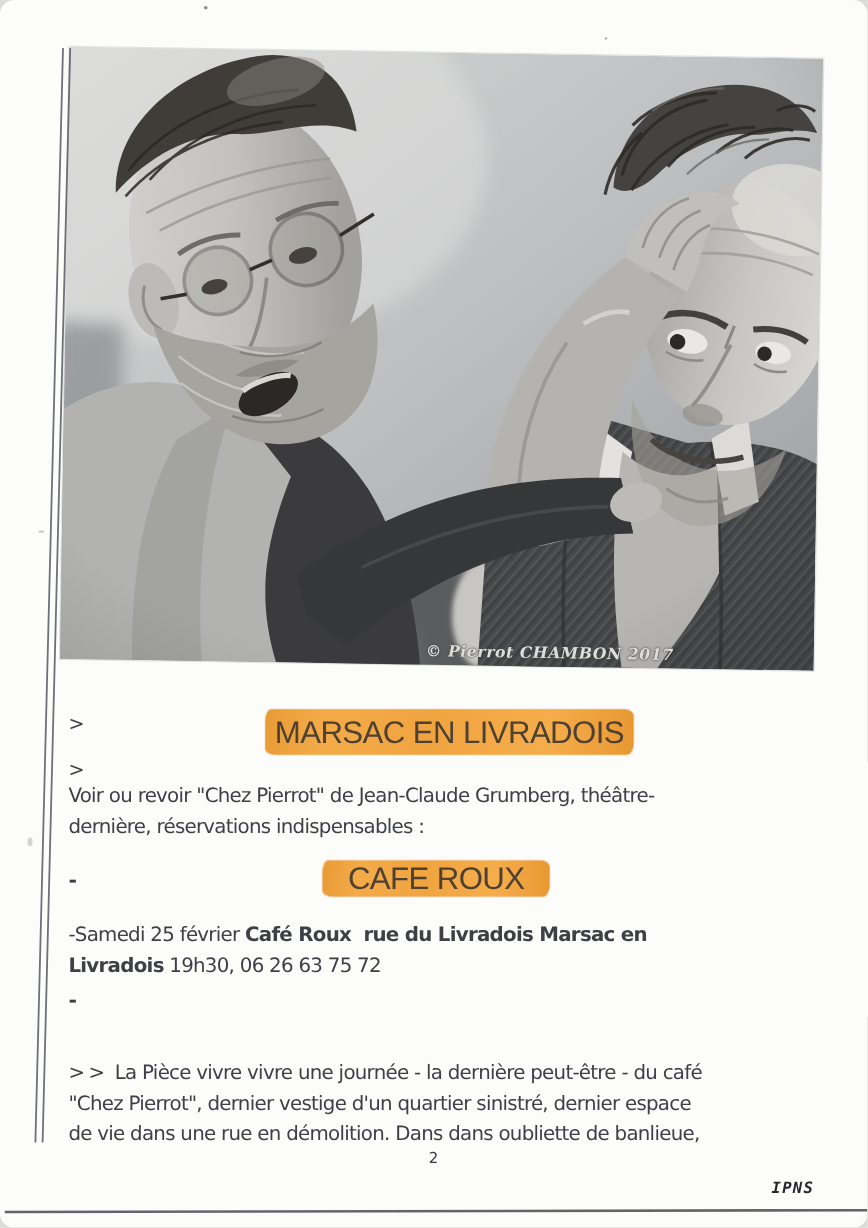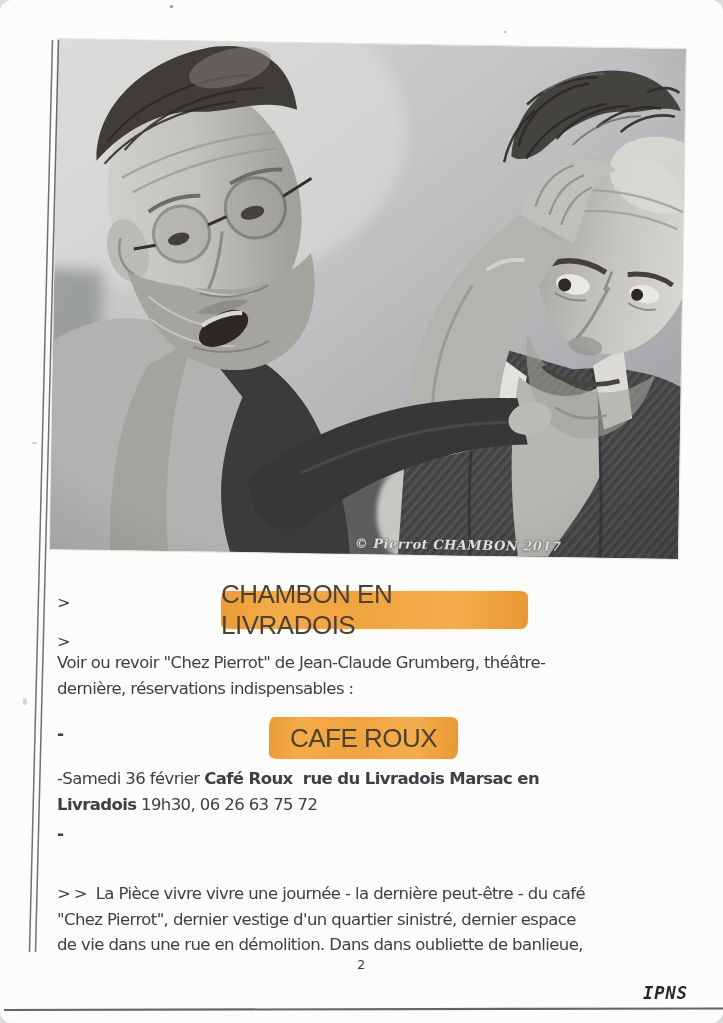--- a/index.html
+++ b/index.html
@@ -30,21 +30,21 @@
         box-shadow:0 0 1px rgba(215,135,40,.65);}
   .band .t{font-family:"Liberation Sans",sans-serif;font-size:26px;font-weight:400;
            color:var(--title-text,#4e4133);letter-spacing:-0.5px;}
   .textblock{position:absolute;left:57px;font-size:16.5px;letter-spacing:-0.6px;line-height:25.5px;}
   .line{white-space:pre;}
   .b{font-weight:bold;}
   .marks{letter-spacing:3px;margin-right:5px;}
   .pagenum{position:absolute;left:0;right:0;top:957px;text-align:center;font-size:12.5px;
            color:#3a3c40;letter-spacing:.5px;}
   .ipns{position:absolute;left:643px;top:983px;font-family:"DejaVu Sans Mono",monospace;
-        font-style:italic;font-weight:600;font-size:17px;letter-spacing:1px;color:#26272b;}
+        font-style:italic;font-weight:600;font-size:13px;letter-spacing:1px;color:#26272b;}
 </style>
 </head>
 <body>
 
 <div class="page">
 
   <div class="photo">
     <svg viewBox="0 0 628 510" preserveAspectRatio="none">
       <defs>
         <linearGradient id="bg" x1="0" y1="0" x2="1" y2="1">
@@ -167,38 +167,38 @@
     <line class="scanline" x1="4" y1="1010" x2="723" y2="1008.5"></line>
   </svg>
   <div class="speck" style="left:170px;top:5px;width:3px;height:3px;"></div>
   <div class="speck" style="left:504px;top:31px;width:2px;height:2px;opacity:.7;"></div>
   <div class="speck" style="left:23px;top:698px;width:4px;height:7px;opacity:.35;border-radius:40%;"></div>
   <div class="speck" style="left:32px;top:442px;width:5px;height:2px;opacity:.45;"></div>
 
   <div class="qmark" style="top:593px;">&gt;</div>
 
   <div class="band" style="left:221px;top:591px;width:307px;height:38px;">
-    <span class="t">CHAMBON EN LIVRADOIS</span>
+    <span class="t">MARSAC EN LIVRADOIS</span>
   </div>
 
   <div class="qmark" style="top:632px;">&gt;</div>
 
   <div class="textblock" style="top:650px;">
     <div class="line">Voir ou revoir "Chez Pierrot" de Jean-Claude Grumberg, théâtre-</div>
     <div class="line">dernière, réservations indispensables :</div>
   </div>
 
   <div class="dash" style="top:724px;">-</div>
 
-  <div class="band" style="left:269px;top:717px;width:189px;height:42px;text-align:right;">
+  <div class="band" style="left:269px;top:717px;width:189px;height:30px;text-align:right;">
     <span class="t">CAFE ROUX</span>
   </div>
 
   <div class="textblock" style="top:766px;">
-    <div class="line"><span>-Samedi 36 février </span><span class="b">Café Roux  rue du Livradois Marsac en</span></div>
+    <div class="line"><span>-Samedi 25 février </span><span class="b">Café Roux  rue du Livradois Marsac en</span></div>
     <div class="line"><span class="b">Livradois</span><span> 19h30, 06 26 63 75 72</span></div>
   </div>
 
   <div class="dash" style="top:824px;">-</div>
 
   <div class="textblock" style="top:881px;">
     <div class="line"><span class="marks">&gt;&gt;</span><span>La Pièce vivre vivre une journée - la dernière peut-être - du café</span></div>
     <div class="line">"Chez Pierrot", dernier vestige d'un quartier sinistré, dernier espace</div>
     <div class="line">de vie dans une rue en démolition. Dans dans oubliette de banlieue,</div>
   </div>

